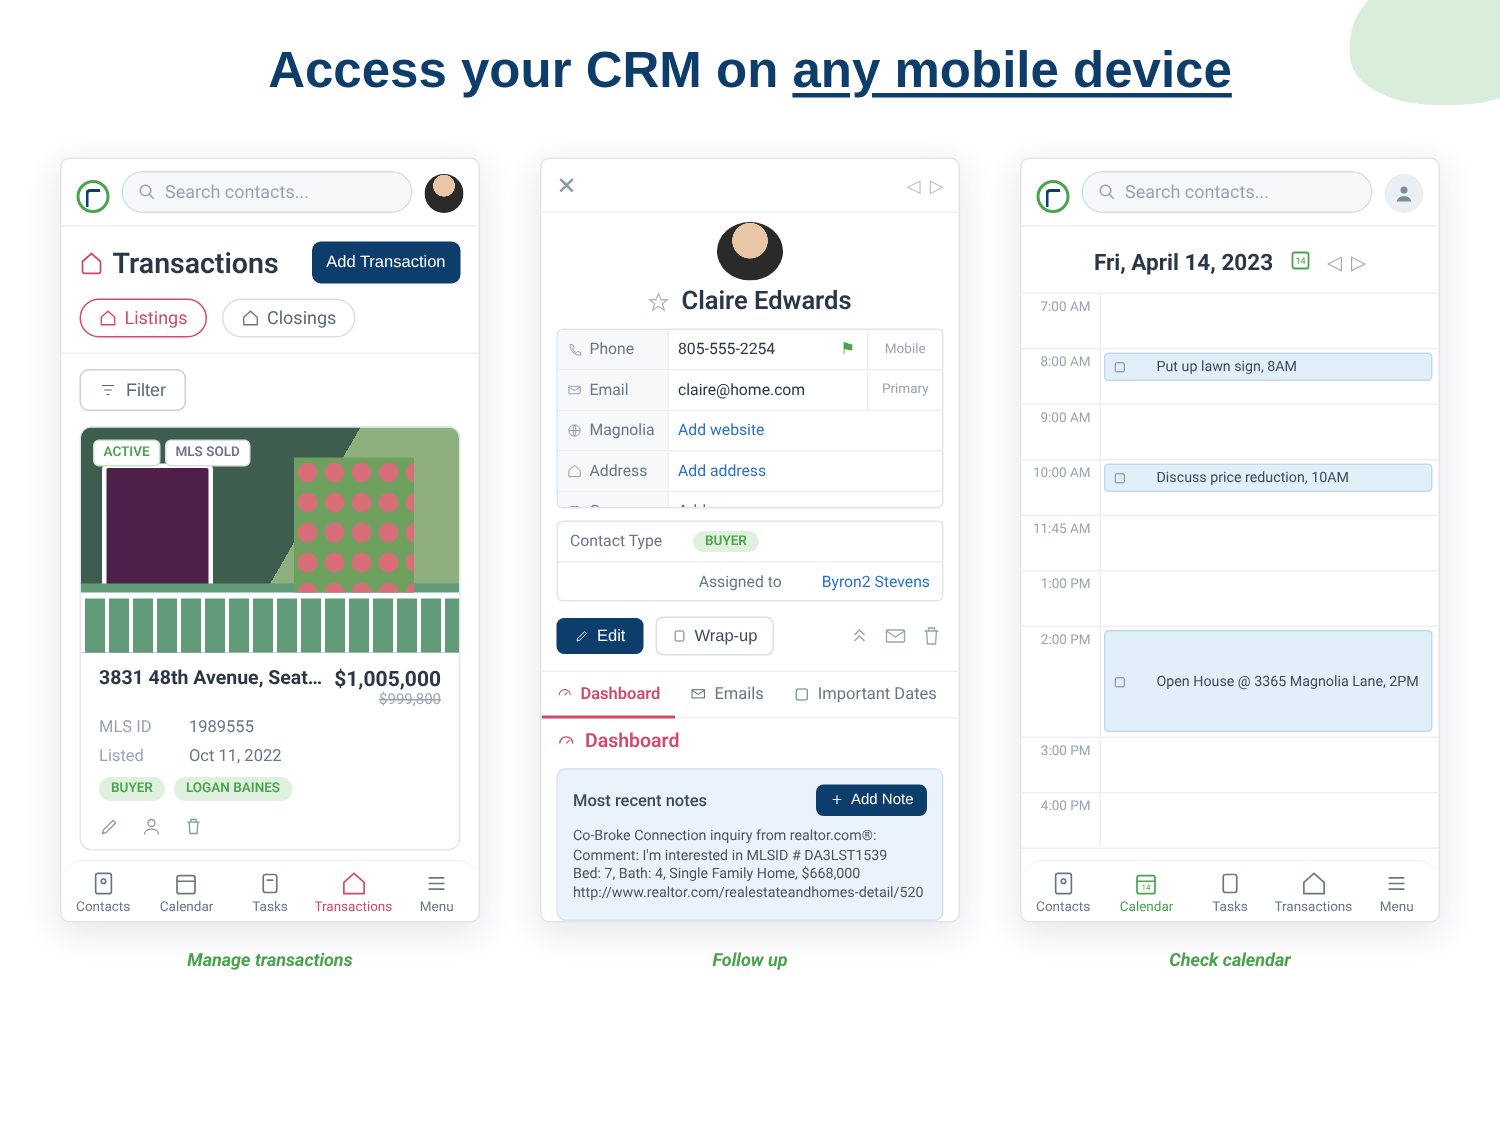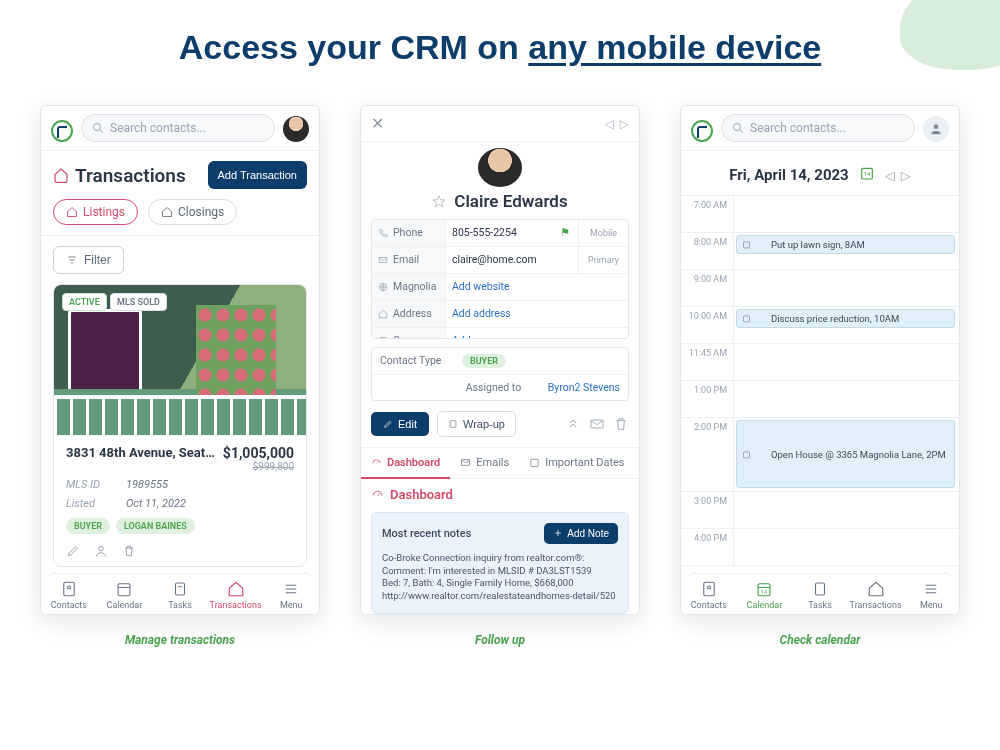--- a/index.html
+++ b/index.html
@@ -82,21 +82,21 @@
   .railing::after{content:"";position:absolute;left:0;right:0;top:8px;bottom:0;background:repeating-linear-gradient(90deg,#fff 0 3px,transparent 3px 16px);}
   .badge{position:absolute;top:8px;font-size:9px;background:#fff;border-radius:4px;padding:3px 6px;color:#4aa34d;border:1px solid #c7e6c9;font-weight:600;}
   .badge.a{left:8px;}
   .badge.b{left:56px;color:#6b7684;border-color:#d9dfe6;}
   .cardbody{padding:10px 12px 8px;}
   .addrline{display:flex;justify-content:space-between;align-items:flex-start;}
   .addr{font-size:13px;font-weight:700;color:#2b3647;max-width:150px;white-space:nowrap;overflow:hidden;text-overflow:ellipsis;}
   .price{text-align:right;}
   .price .p{font-size:14px;font-weight:700;color:#2b3647;}
   .price .o{font-size:10px;color:#9aa4b1;text-decoration:line-through;}
-  .kv{display:flex;gap:12px;font-size:11px;color:#6b7684;margin-top:6px;font-style:italic;}
+  .kv{display:flex;gap:12px;font-size:11px;color:#6b7684;margin-top:6px;}
   .kv .k{color:#9aa4b1;width:48px;}
   .chips{margin-top:8px;display:flex;gap:6px;}
   .chip{background:#dff1de;color:#4aa34d;font-size:9px;font-weight:600;padding:3px 8px;border-radius:10px;}
   .rowicons{margin-top:10px;display:flex;gap:14px;}
   .rowicons svg{width:14px;height:14px;fill:none;stroke:#8b96a4;stroke-width:1.5;}
 
   
   .bottomnav{margin-top:auto;display:flex;border-top:1px solid #eef1f4;padding:6px 0 4px;border-radius:15px;}
   .bn-item{flex:1;display:flex;flex-direction:column;align-items:center;font-size:9px;color:#6b7684;gap:2px;}
   .bn-item svg{width:18px;height:18px;fill:none;stroke:#6b7684;stroke-width:1.5;}

